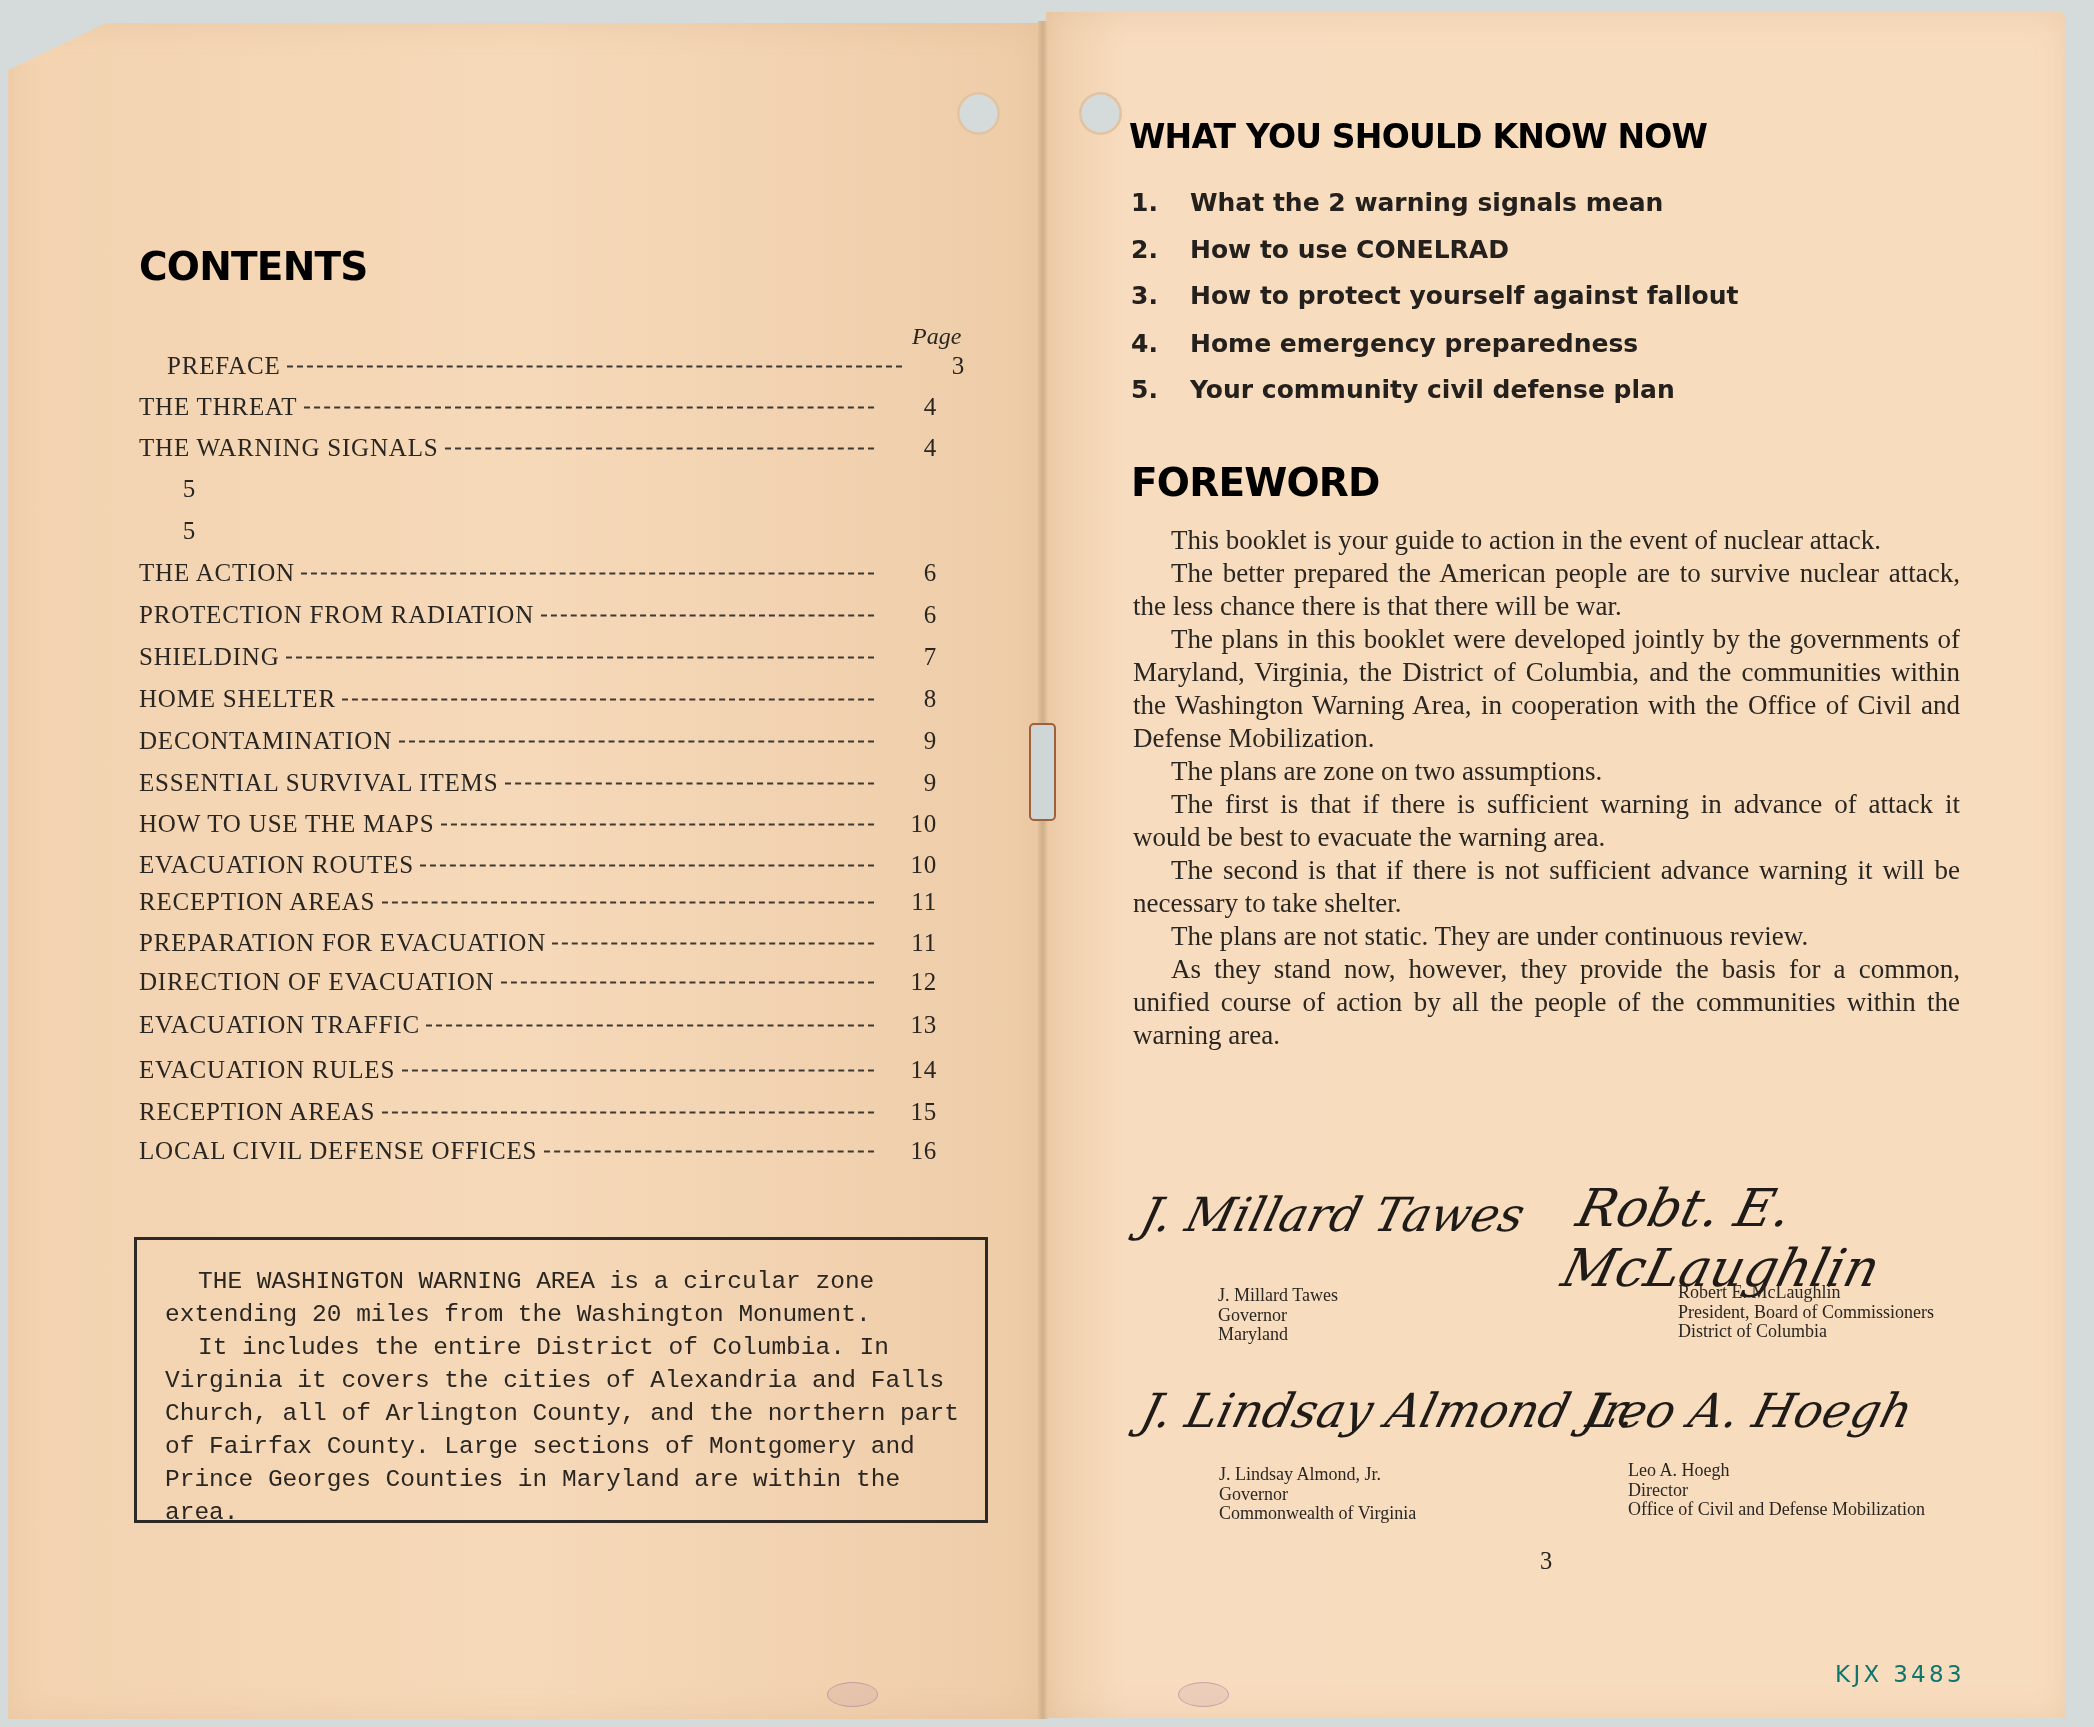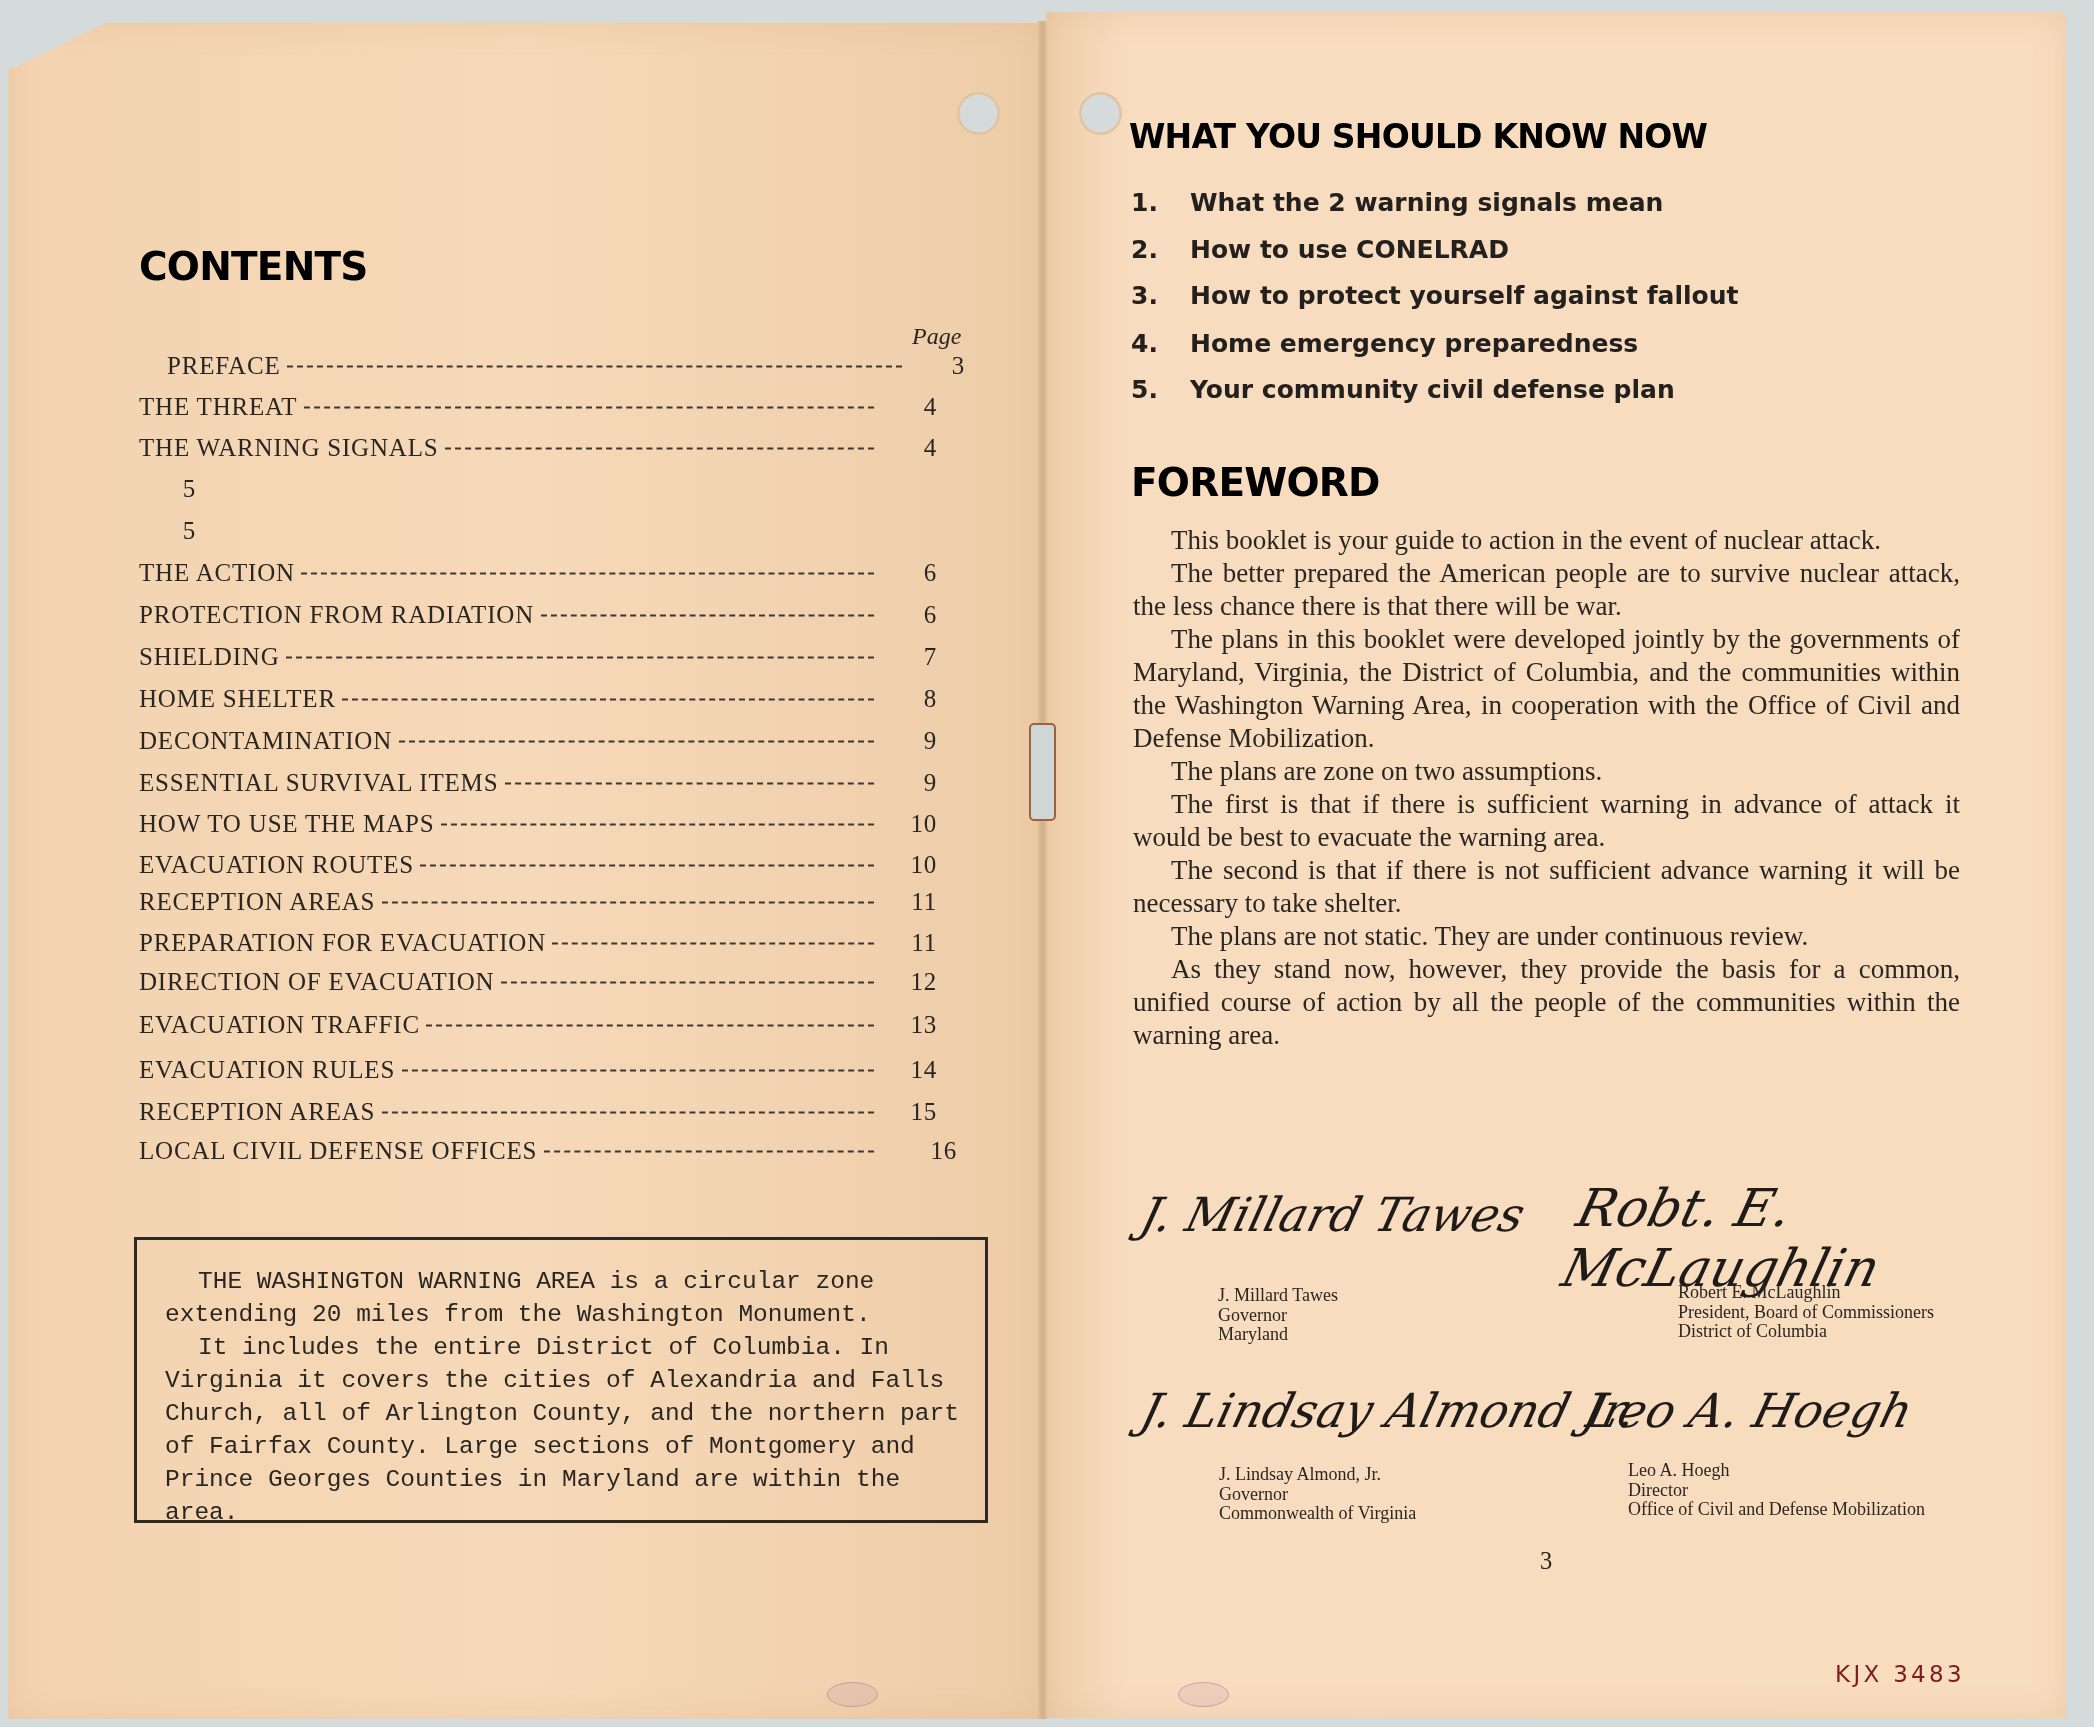--- a/index.html
+++ b/index.html
@@ -73,21 +73,21 @@
     font-size: 27px; line-height: 33px; text-align: justify;
   }
   #foreword-body p { margin: 0 0 0 0; text-indent: 38px; }
   .sig { position: absolute; font-size: 18px; line-height: 19.6px; }
   .sig-scrawl {
     position: absolute; font-family: "DejaVu Serif", serif; font-style: italic;
     font-size: 47px; color: #1f1b18; transform: skewX(-14deg);
   }
   #page-number { position: absolute; left: 1540px; top: 1547px; font-size: 24.5px; }
   #catalog-mark {
-    position: absolute; left: 1835px; top: 1661px; font-size: 23px; color: #7f1d1d;
+    position: absolute; left: 1835px; top: 1661px; font-size: 23px; color: #0f766e;
     font-family: "DejaVu Sans", sans-serif; letter-spacing: 3.3px;
   }
   .stamp {
     position: absolute; width: 49px; height: 23px; border-radius: 50%;
     border: 1.6px solid rgba(150,110,150,0.45); background: rgba(170,130,170,0.15);
   }
 </style>
 </head>
 <body>
 
@@ -220,21 +220,21 @@
       </div>
       <span class="toc-page">14</span>
     </div>
     <div class="toc-row" style="top: 1098px;">
       <div class="toc-title-wrap">
         <span class="toc-title">RECEPTION AREAS</span>
         <span class="toc-leader"></span>
       </div>
       <span class="toc-page">15</span>
     </div>
-    <div class="toc-row" style="top: 1137px; justify-content: space-between;">
+    <div class="toc-row" style="top: 1137px;">
       <div class="toc-title-wrap">
         <span class="toc-title">LOCAL CIVIL DEFENSE OFFICES</span>
         <span class="toc-leader"></span>
       </div>
       <span class="toc-page">16</span>
     </div>
   </div>
 
 <div id="warning-box">
   <p>THE WASHINGTON WARNING AREA is a circular zone extending 20 miles from the Washington Monument.</p>

